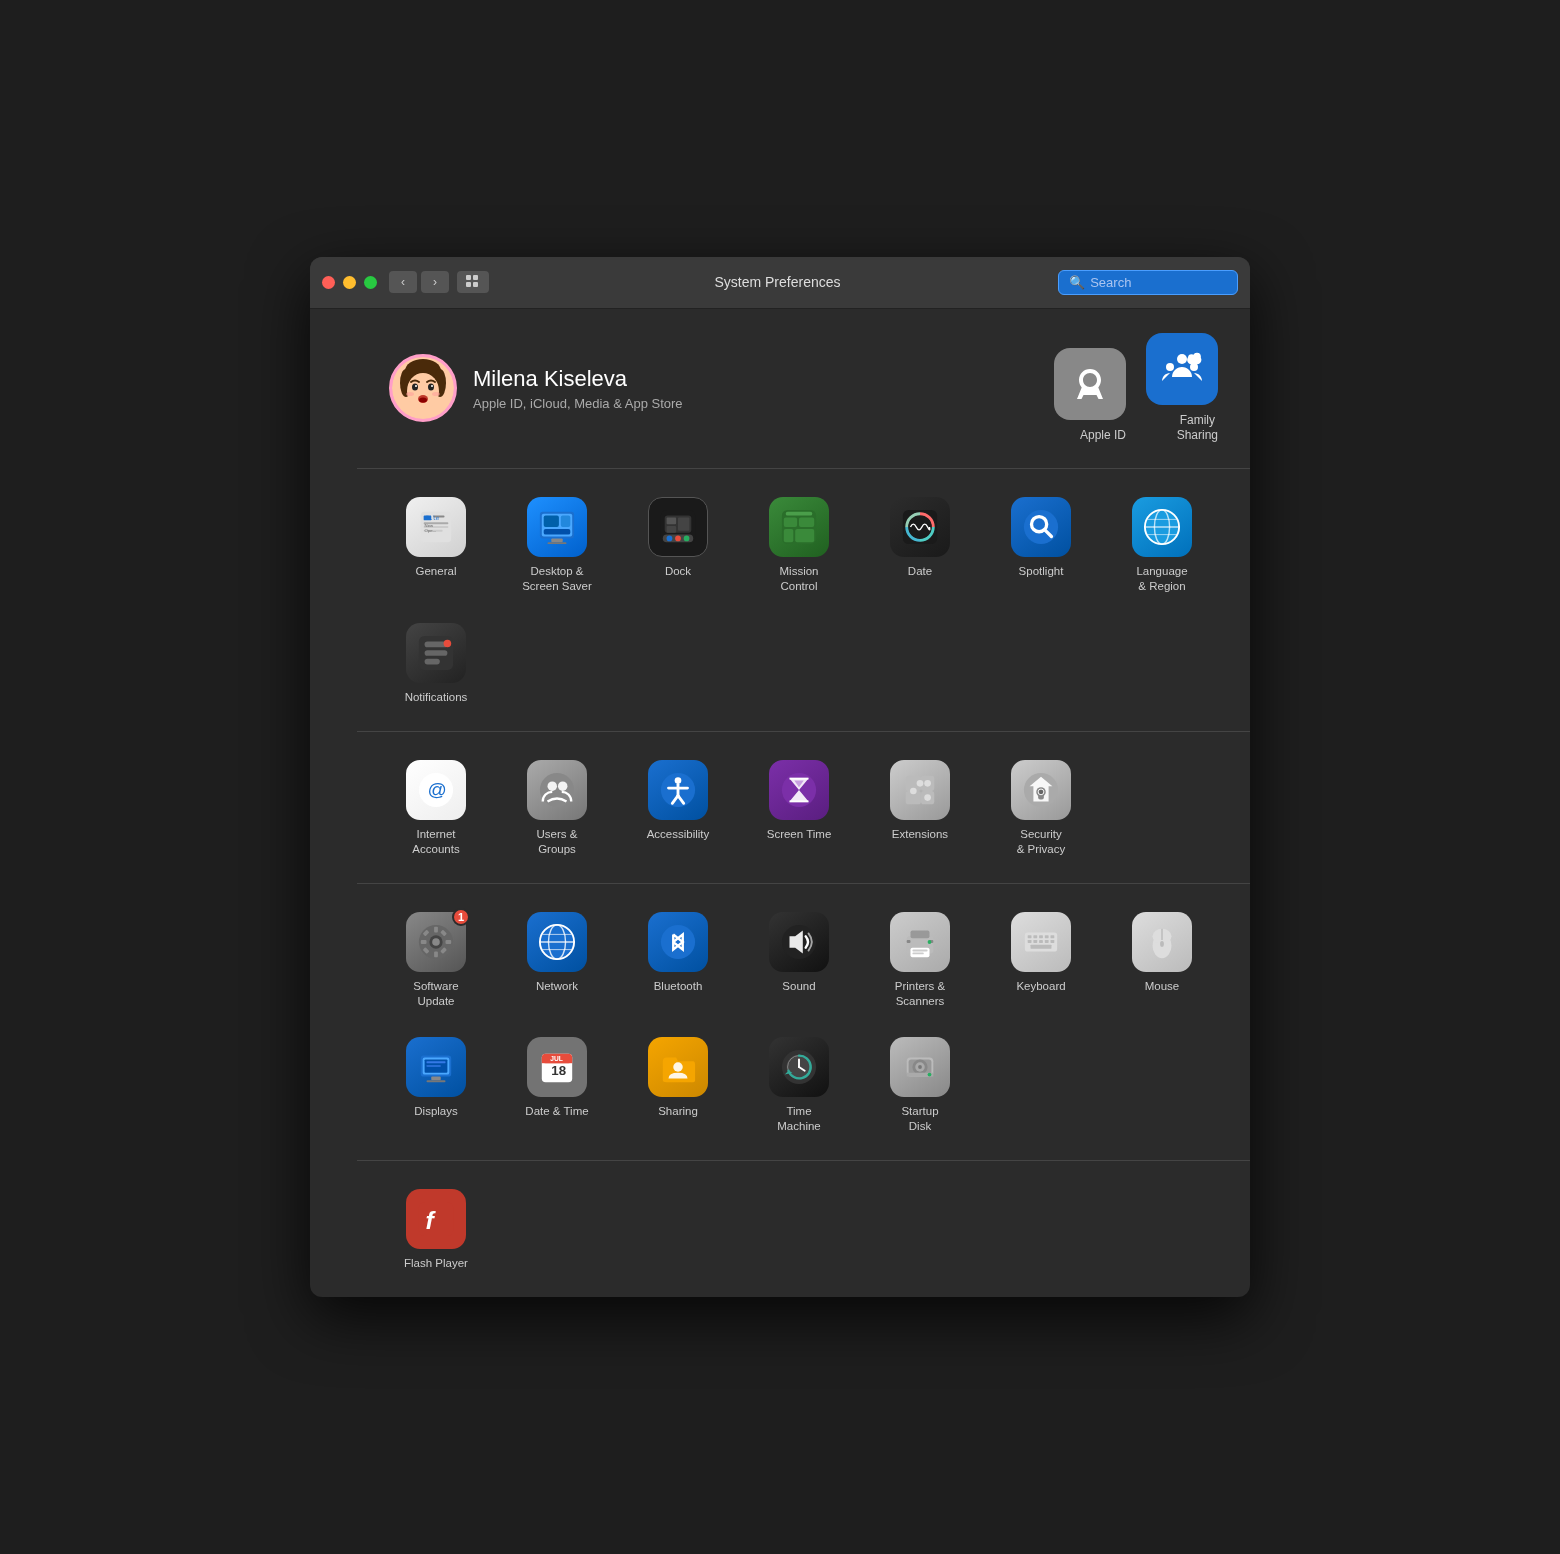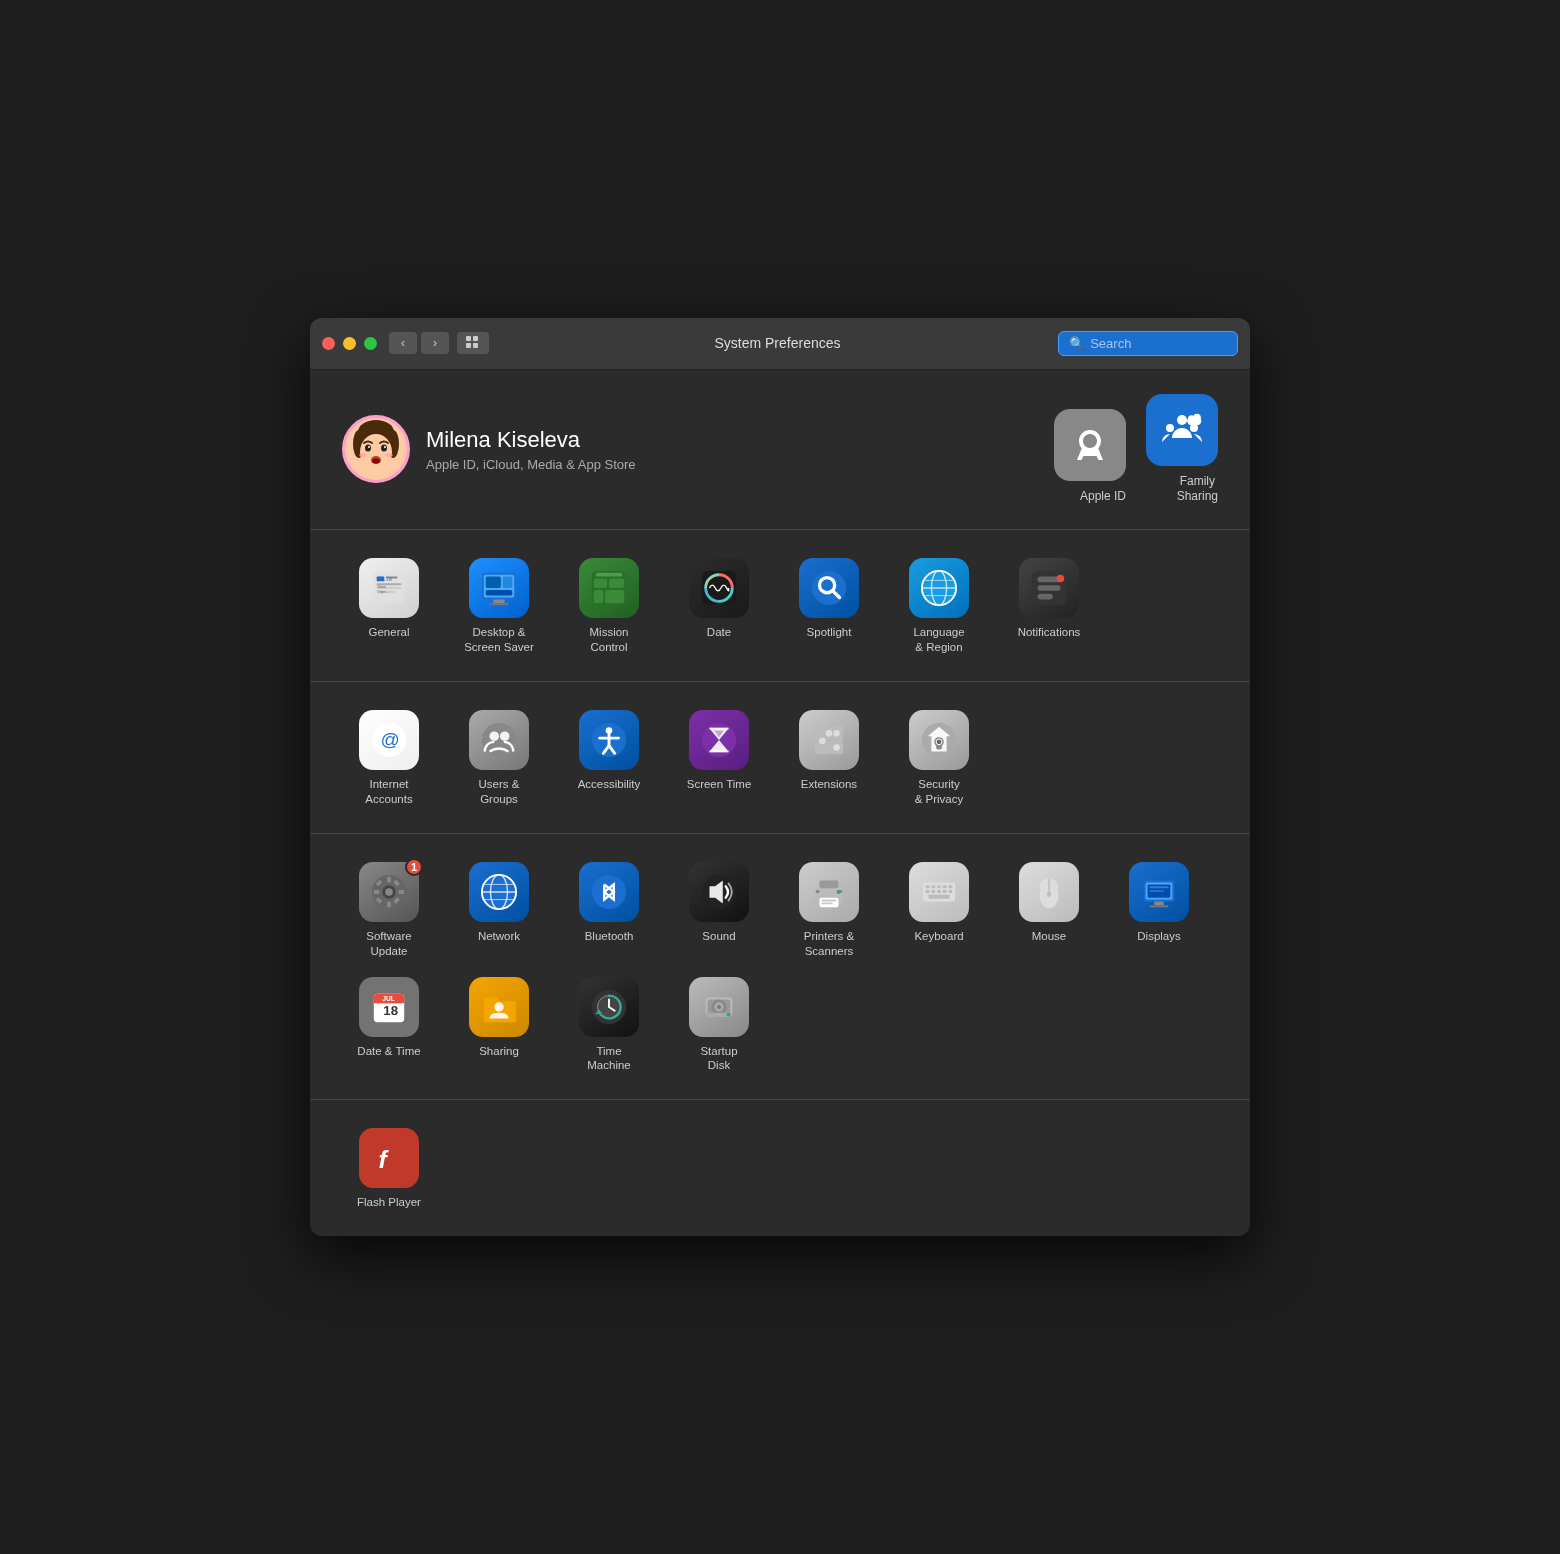--- a/index.html
+++ b/index.html
@@ -99,20 +99,21 @@
       border: none;
       outline: none;
       color: #fff;
       font-size: 13px;
       width: 100%;
     }
     .search-input::placeholder { color: #aac4f0; }
     
     .content {
       padding: 0;
+      margin-left: 47px;
     }
     
     .profile-section {
       padding: 24px 32px;
       display: flex;
       align-items: center;
       border-bottom: 1px solid #444;
     }
     .avatar-wrap {
       width: 68px;
@@ -170,21 +171,21 @@
     }
     
     .section {
       padding: 18px 24px;
       border-bottom: 1px solid #444;
     }
     .section:last-child { border-bottom: none; }
     .icon-grid {
       display: flex;
       flex-wrap: wrap;
-      gap: 0;
+      gap: 11px;
     }
     .pref-item {
       width: 110px;
       display: flex;
       flex-direction: column;
       align-items: center;
       padding: 10px 6px 8px;
       border-radius: 10px;
       cursor: pointer;
       gap: 7px;
@@ -382,20 +383,36 @@
               <rect x="6" y="8" width="16" height="12" rx="2" fill="#0060aa"></rect>
               <rect x="24" y="8" width="10" height="12" rx="2" fill="#2288dd"></rect>
               <rect x="6" y="22" width="28" height="6" rx="2" fill="#0050aa"></rect>
               <rect x="14" y="32" width="12" height="4" rx="1" fill="#888"></rect>
               <rect x="10" y="36" width="20" height="2" rx="1" fill="#777"></rect>
             </svg>
           </div>
           <span class="pref-label">Desktop &amp;<br>Screen Saver</span>
         </div>
 
+        <div class="pref-item">
+          <div class="pref-icon icon-dock">
+            <svg width="40" height="40" viewBox="0 0 40 40">
+              <rect x="2" y="2" width="36" height="36" rx="6" fill="#1a1a1a"></rect>
+              <rect x="4" y="28" width="32" height="8" rx="4" fill="#444"></rect>
+              <circle cx="11" cy="32" r="3" fill="#1a6fcf"></circle>
+              <circle cx="20" cy="32" r="3" fill="#e74c3c"></circle>
+              <circle cx="29" cy="32" r="3" fill="#27ae60"></circle>
+              <rect x="6" y="8" width="28" height="18" rx="3" fill="#333"></rect>
+              <rect x="8" y="10" width="10" height="7" rx="1" fill="#555"></rect>
+              <rect x="20" y="10" width="12" height="14" rx="1" fill="#444"></rect>
+              <rect x="8" y="19" width="10" height="7" rx="1" fill="#444"></rect>
+            </svg>
+          </div>
+          <span class="pref-label">Dock</span>
+        </div>
 
         <div class="pref-item">
           <div class="pref-icon icon-mission">
             <svg width="40" height="40" viewBox="0 0 40 40">
               <rect x="2" y="2" width="36" height="36" rx="6" fill="#2a6e2a"></rect>
               <rect x="4" y="10" width="14" height="10" rx="2" fill="#3a8a3a"></rect>
               <rect x="20" y="10" width="16" height="10" rx="2" fill="#3a8a3a"></rect>
               <rect x="4" y="22" width="10" height="14" rx="2" fill="#3a8a3a"></rect>
               <rect x="16" y="22" width="20" height="14" rx="2" fill="#3a8a3a"></rect>
               <rect x="6" y="4" width="28" height="4" rx="2" fill="#4a9e4a"></rect>

